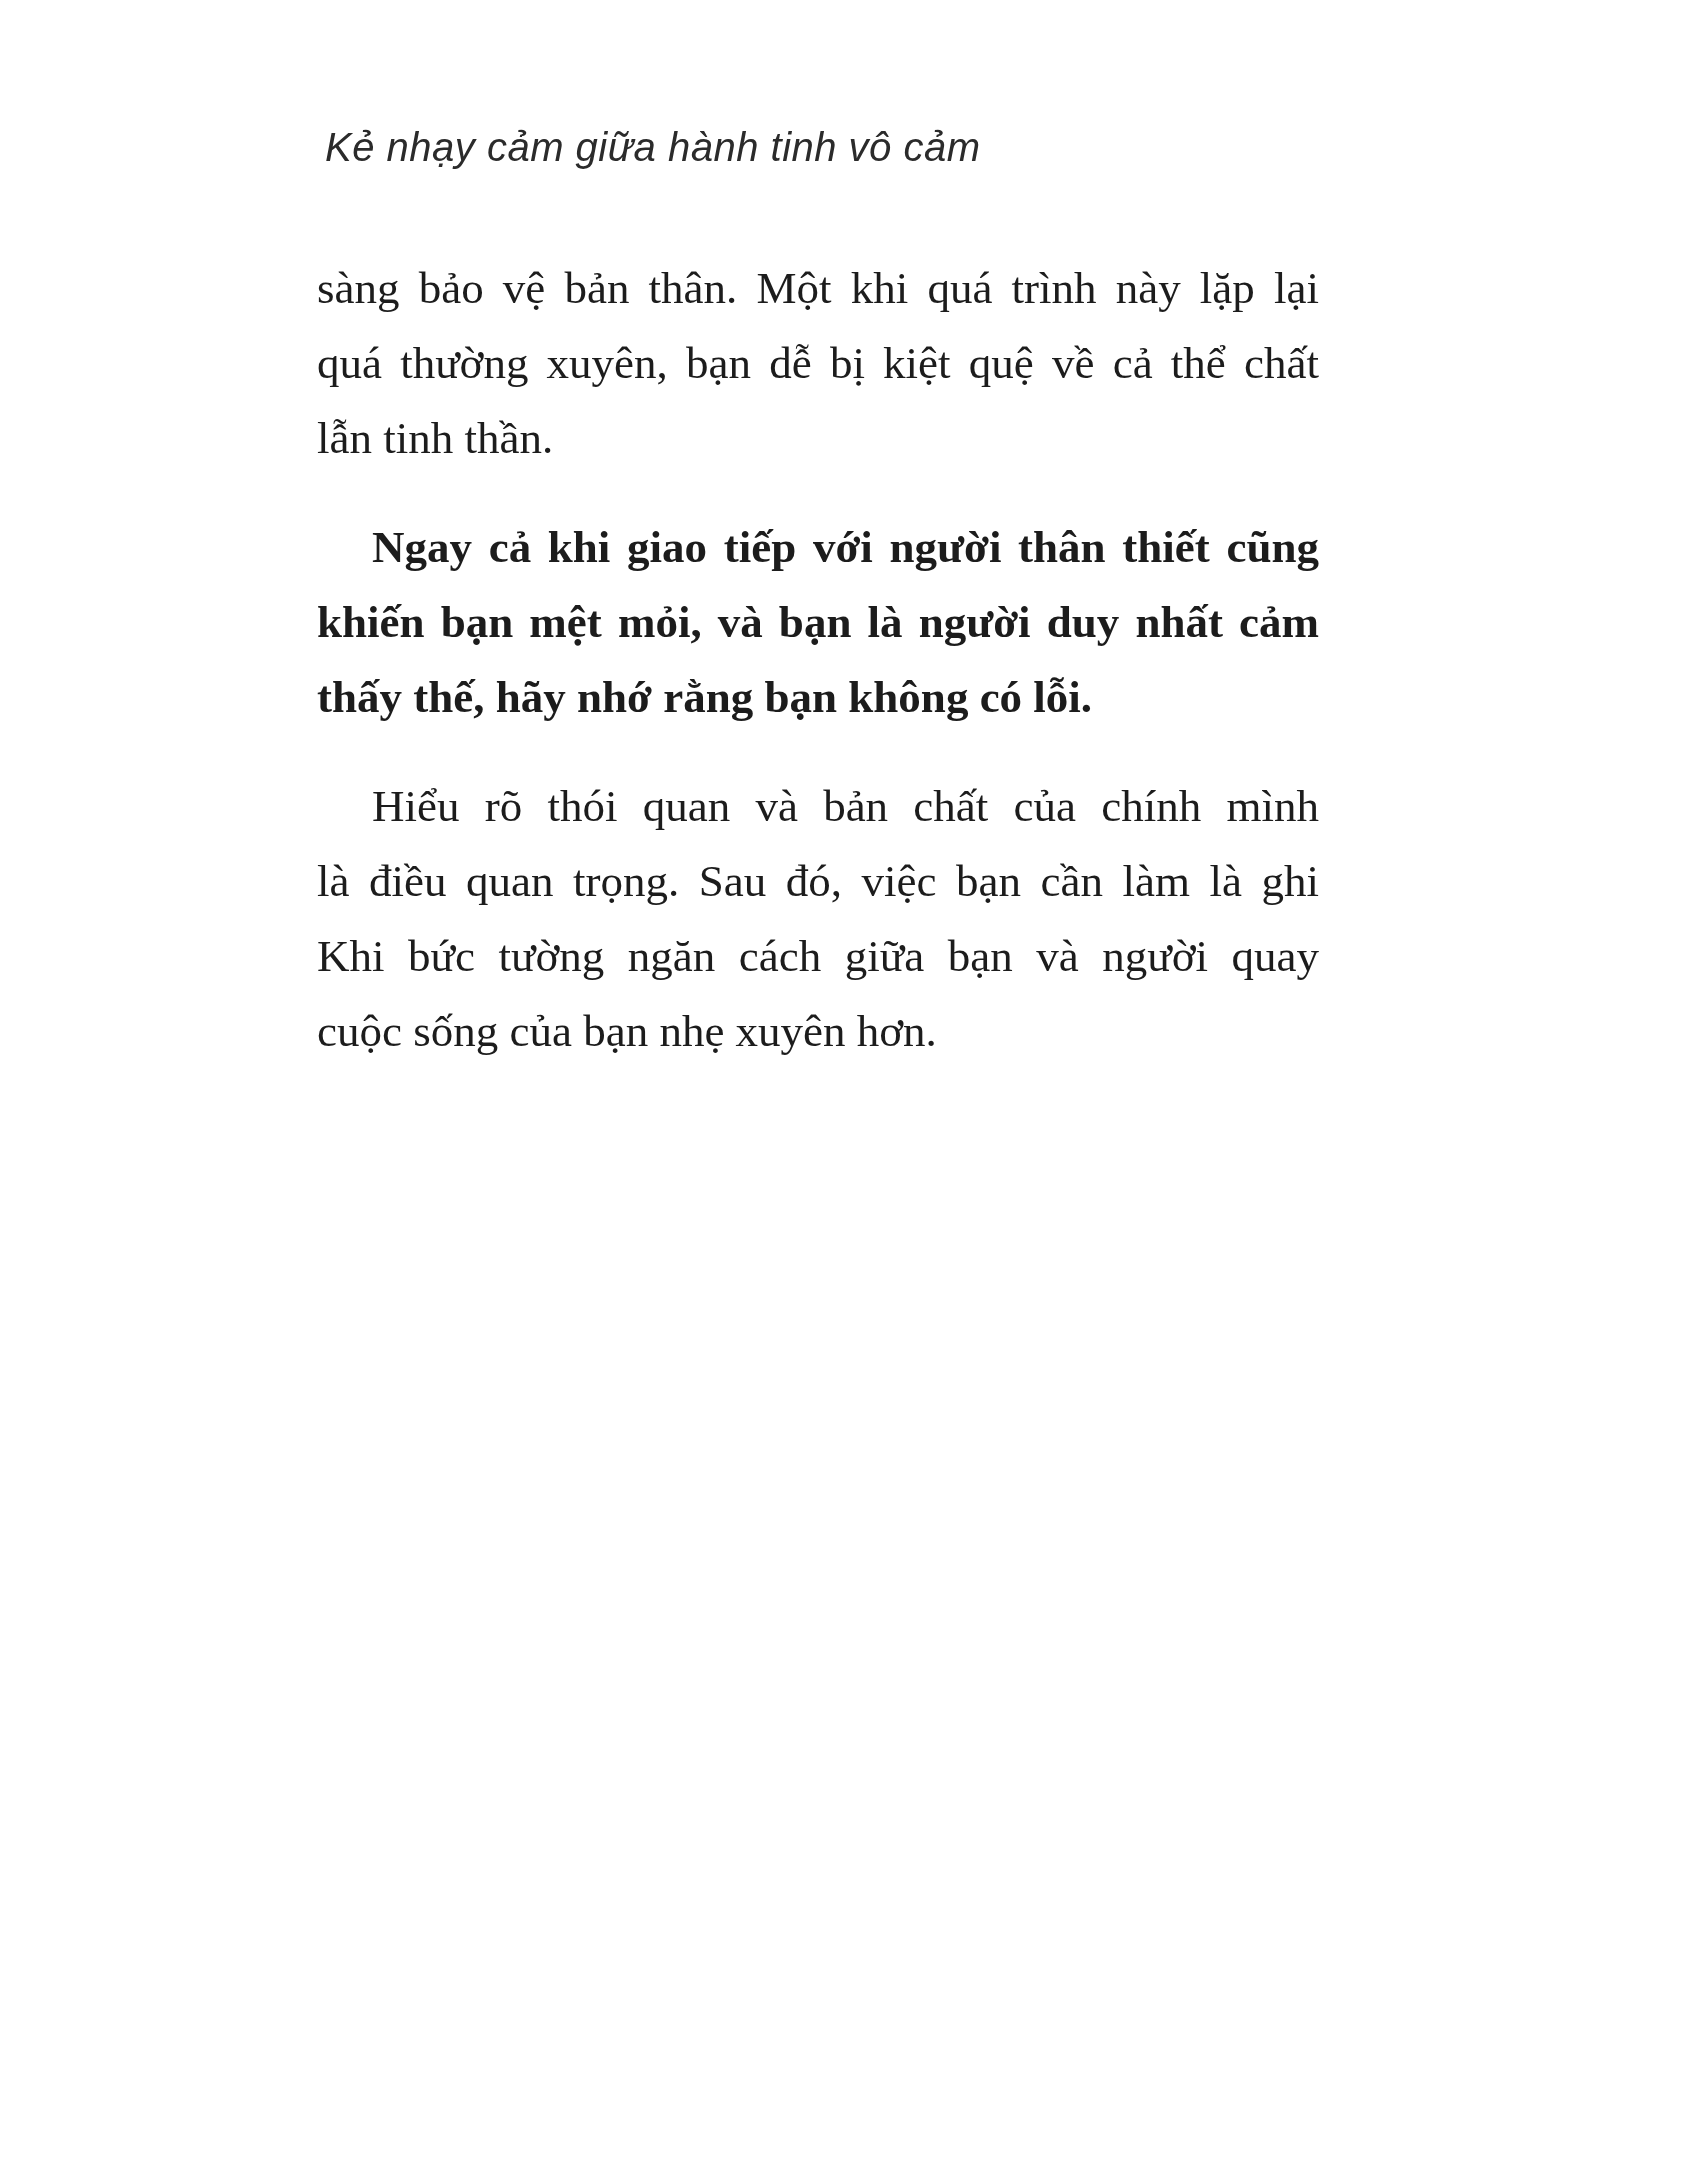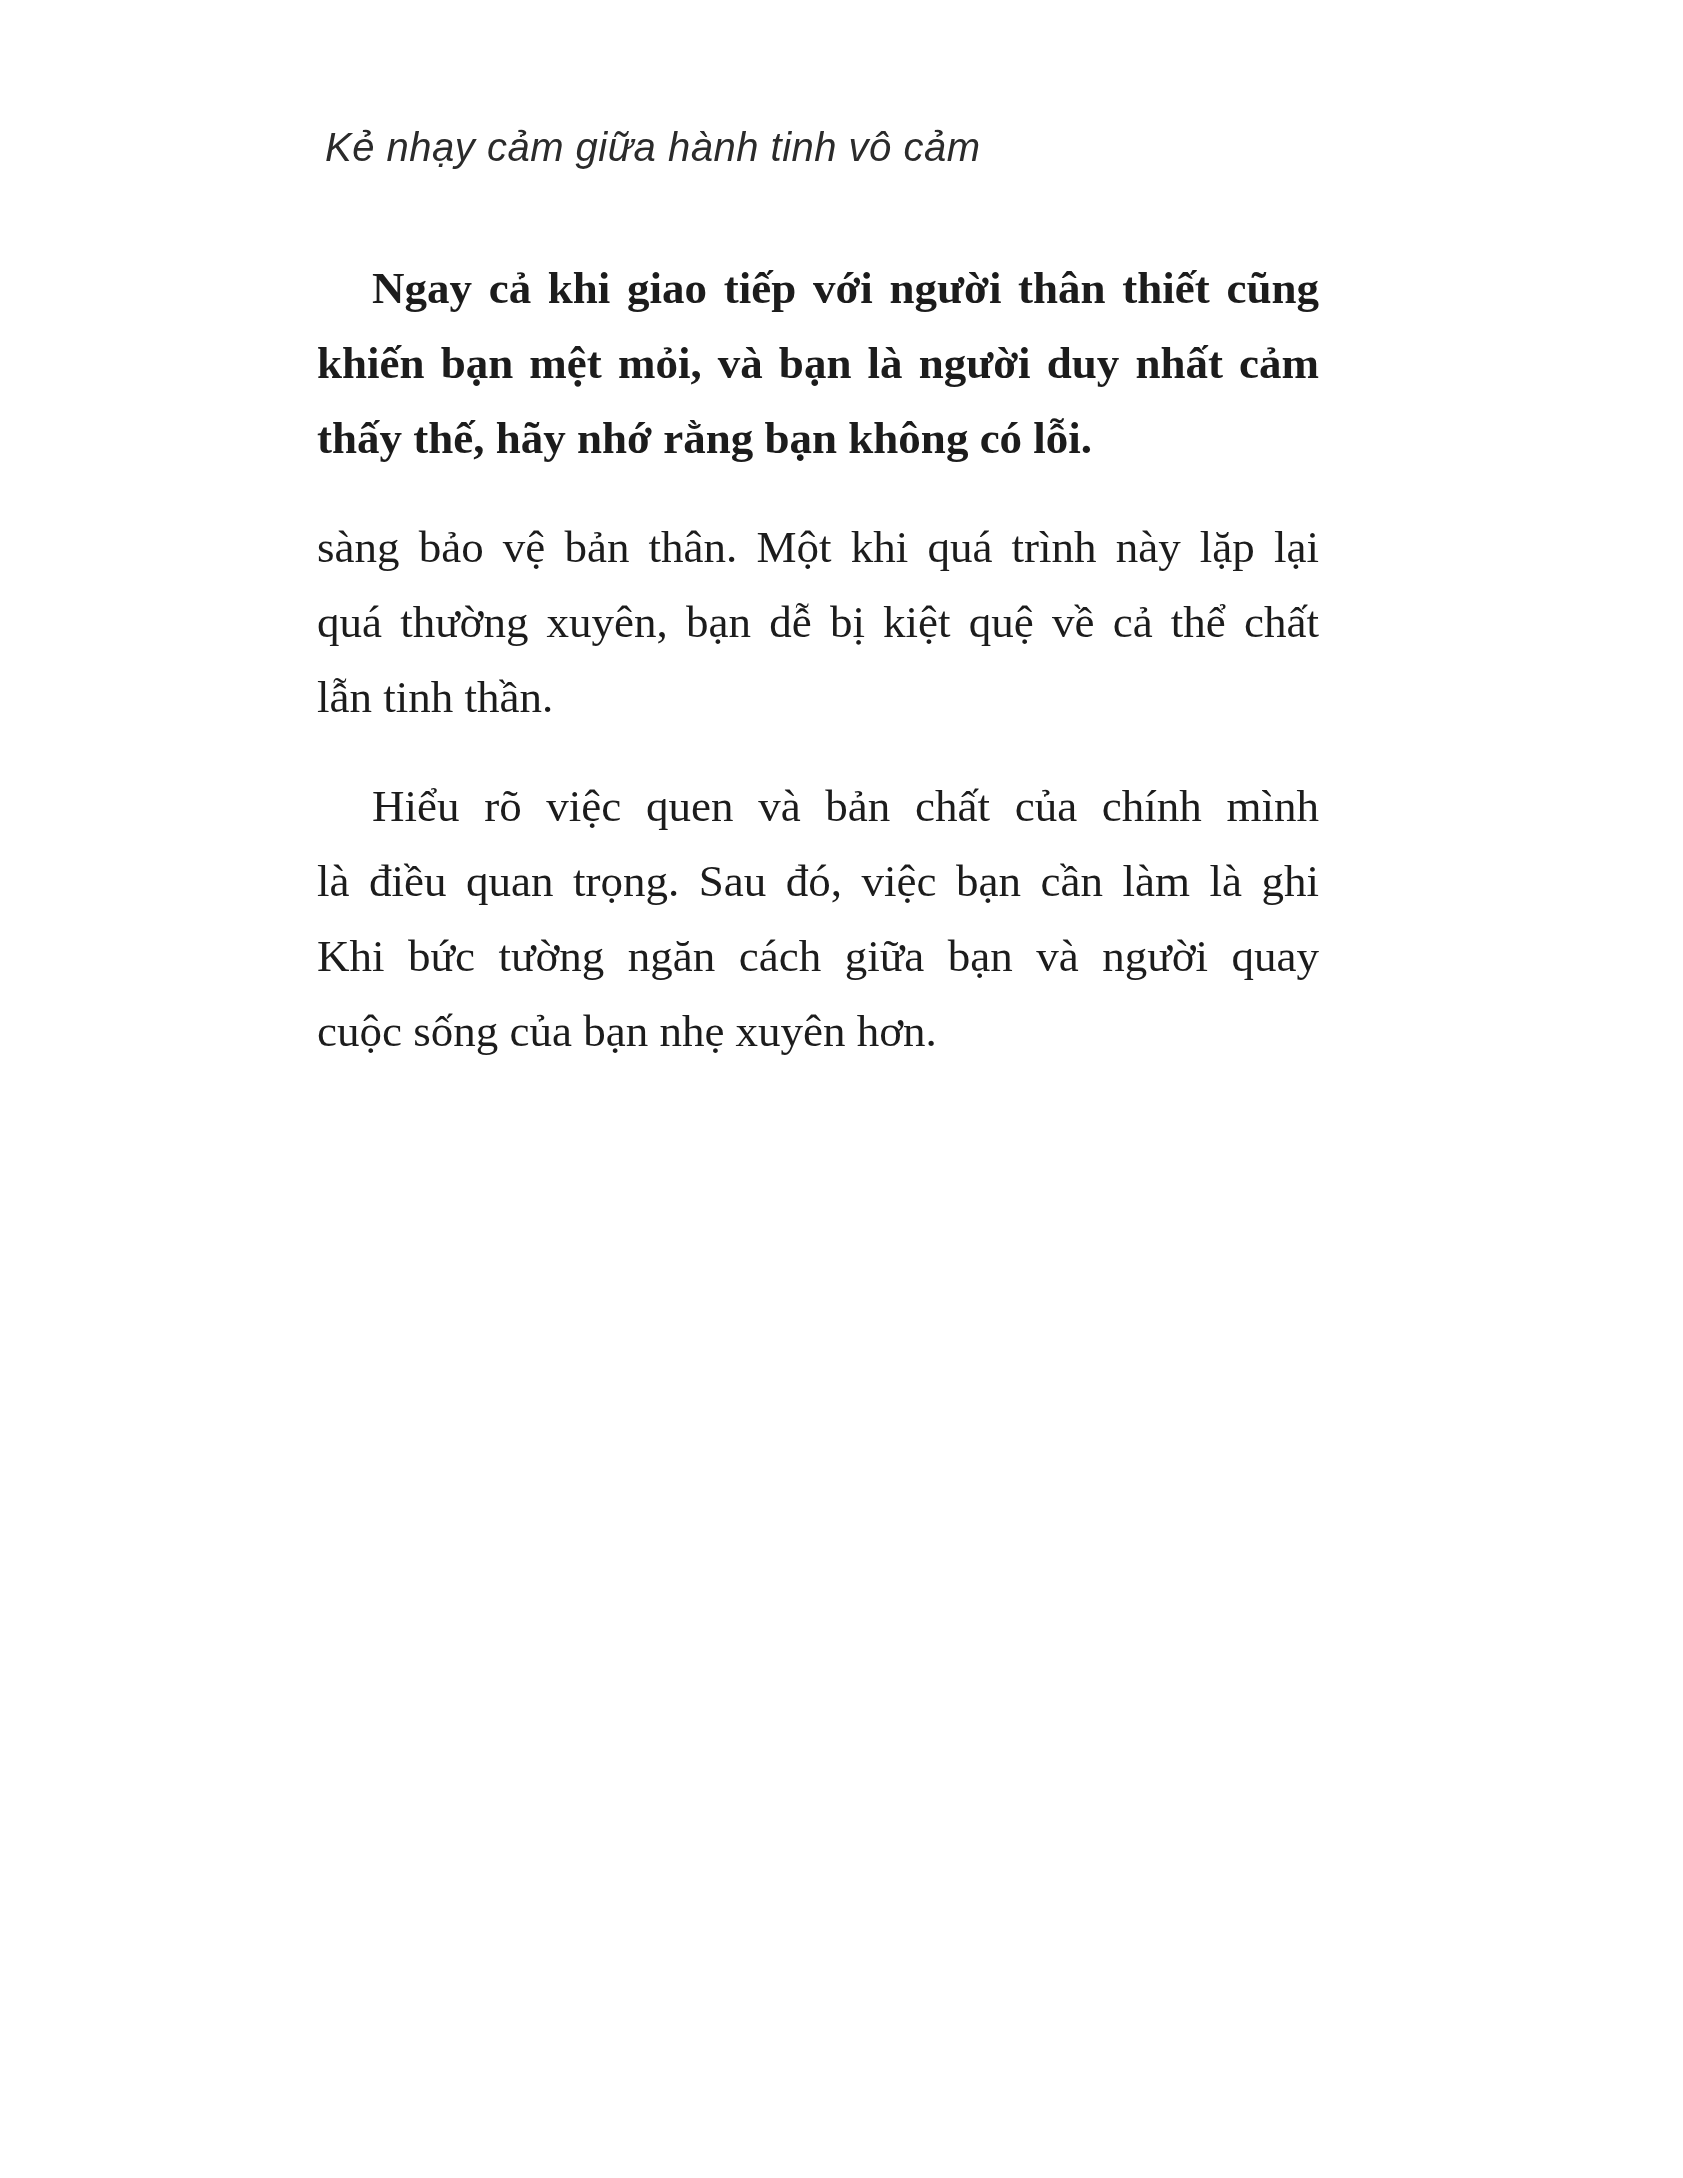--- a/index.html
+++ b/index.html
@@ -69,34 +69,34 @@
 </style>
 </head>
 <body>
 
 <div class="page">
 
   <div class="running-header">Kẻ nhạy cảm giữa hành tinh vô cảm</div>
 
   <div class="body-text">
 
+    <div class="paragraph">
+      <div class="line">sàng bảo vệ bản thân. Một khi quá trình này lặp lại</div>
+      <div class="line">quá thường xuyên, bạn dễ bị kiệt quệ về cả thể chất</div>
+      <div class="line last">lẫn tinh thần.</div>
+    </div>
+
     <div class="paragraph bold">
       <div class="line indent">Ngay cả khi giao tiếp với người thân thiết cũng</div>
       <div class="line">khiến bạn mệt mỏi, và bạn là người duy nhất cảm</div>
       <div class="line last">thấy thế, hãy nhớ rằng bạn không có lỗi.</div>
     </div>
 
     <div class="paragraph">
-      <div class="line">sàng bảo vệ bản thân. Một khi quá trình này lặp lại</div>
-      <div class="line">quá thường xuyên, bạn dễ bị kiệt quệ về cả thể chất</div>
-      <div class="line last">lẫn tinh thần.</div>
-    </div>
-
-    <div class="paragraph">
-      <div class="line indent">Hiểu rõ việc quen và bản chất của chính mình</div>
+      <div class="line indent">Hiểu rõ thói quan và bản chất của chính mình</div>
       <div class="line">là điều quan trọng. Sau đó, việc bạn cần làm là ghi</div>
       <div class="line">Khi bức tường ngăn cách giữa bạn và người quay</div>
       <div class="line last">cuộc sống của bạn nhẹ xuyên hơn.</div>
     </div>
 
   </div>
 
   <div class="page-number">40</div>
 
 </div>

